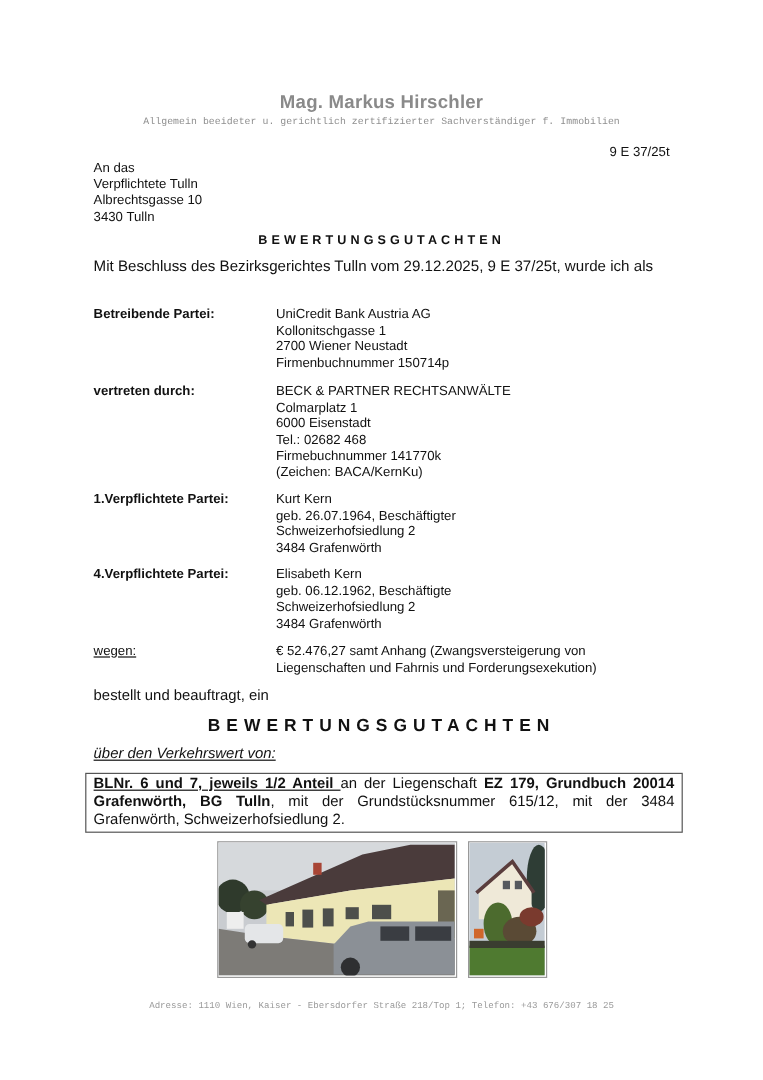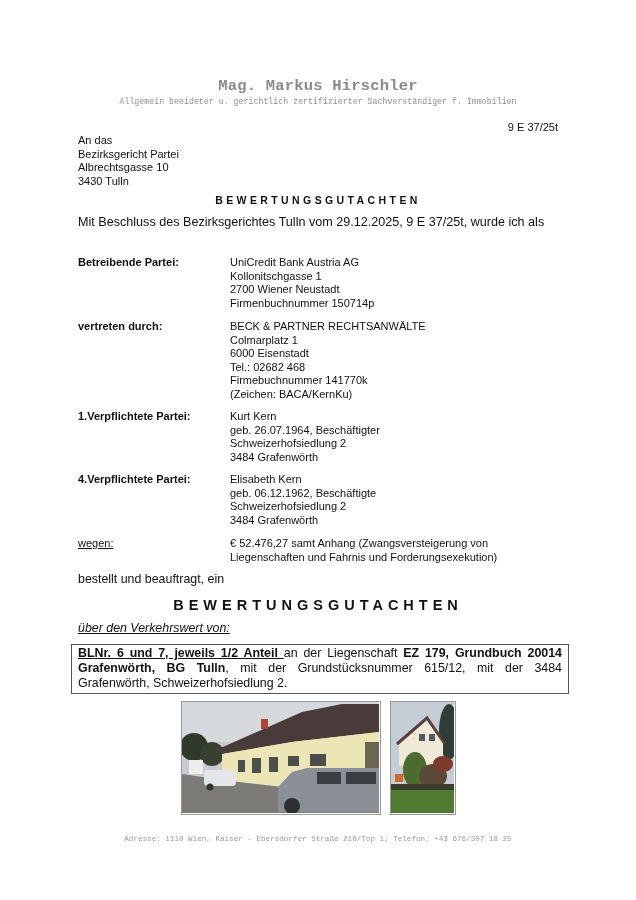--- a/index.html
+++ b/index.html
@@ -19,21 +19,21 @@
       position: absolute;
       left: 0; top: 0;
       width: 636px; height: 900px;
       background: #fff;
     }
     .hdr-name {
       position: absolute;
       left: 0; right: 0;
       top: 77px;
       text-align: center;
-      font-family: Liberation Mono, monospace;
+      font-family: Liberation Sans, sans-serif;
       font-weight: bold;
       font-size: 15.5px;
       color: #8a8a8a;
       letter-spacing: 0.2px;
     }
     .hdr-sub {
       position: absolute;
       left: 0; right: 0;
       top: 97px;
       text-align: center;
@@ -160,21 +160,21 @@
 
 <div class="page">
 
   <div class="hdr-name">Mag. Markus Hirschler</div>
   <div class="hdr-sub">Allgemein beeideter u. gerichtlich zertifizierter Sachverständiger f. Immobilien</div>
 
   <div class="case-no">9 E 37/25t</div>
 
   <div class="addressee">
     <div>An das</div>
-    <div>Bezirksgericht Partei</div>
+    <div>Verpflichtete Tulln</div>
     <div>Albrechtsgasse 10</div>
     <div>3430 Tulln</div>
   </div>
 
   <div class="title-small">BEWERTUNGSGUTACHTEN</div>
 
   <div class="intro">
     <div>Mit Beschluss des Bezirksgerichtes Tulln vom 29.12.2025, 9 E 37/25t, wurde ich als</div>
   </div>
 

